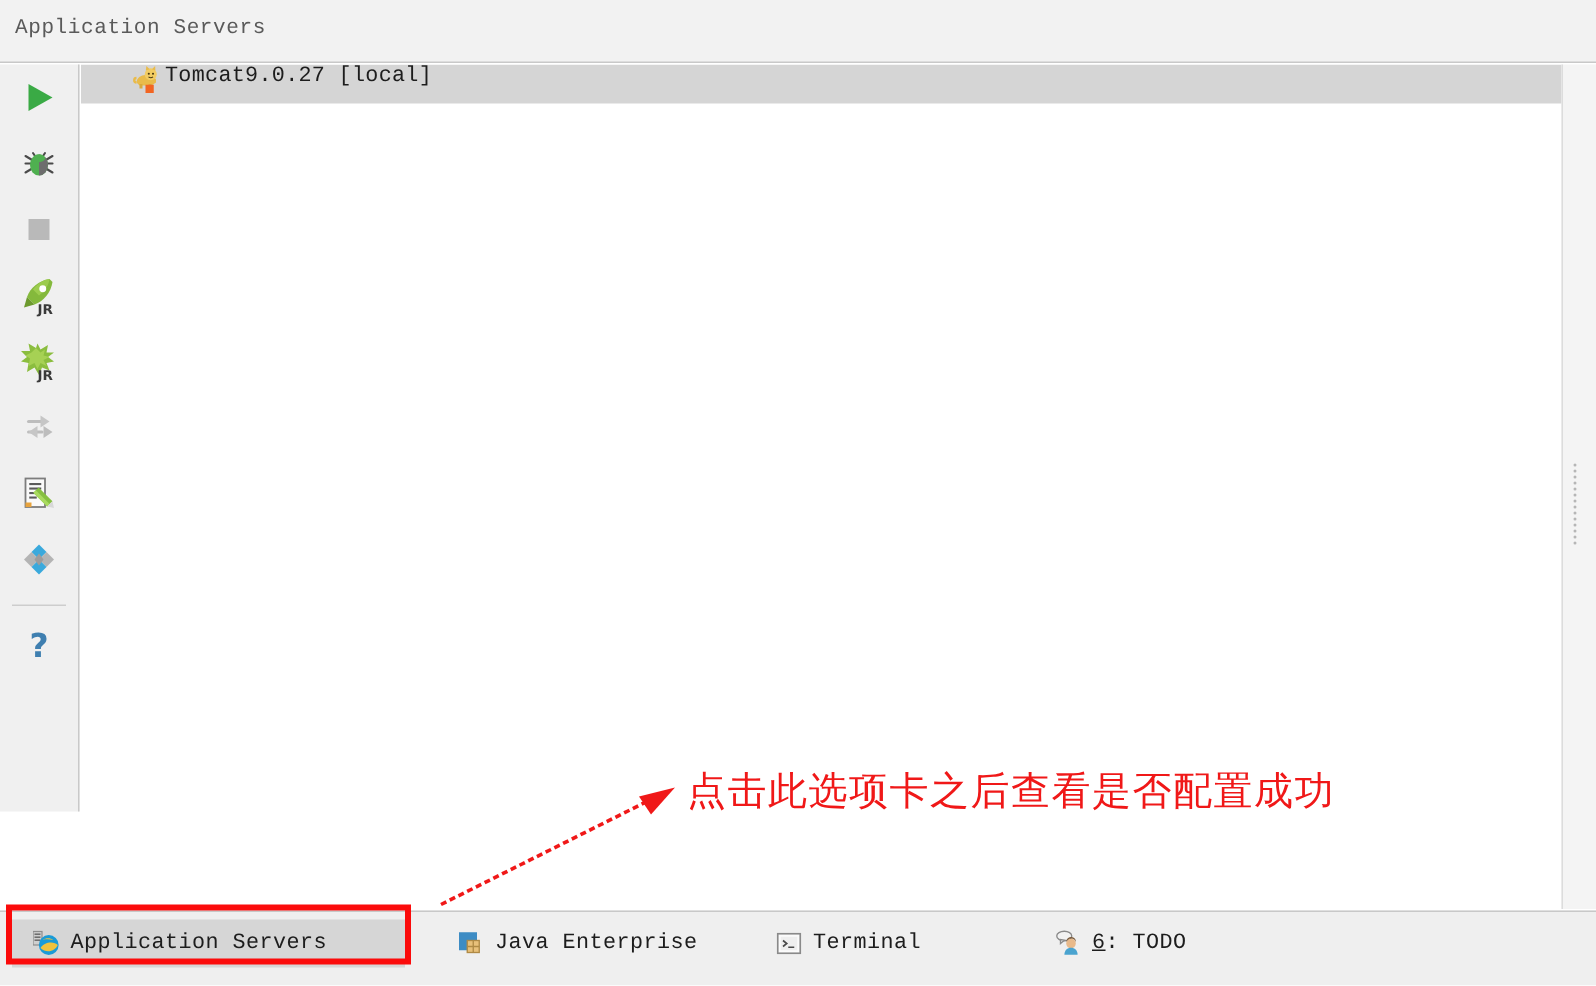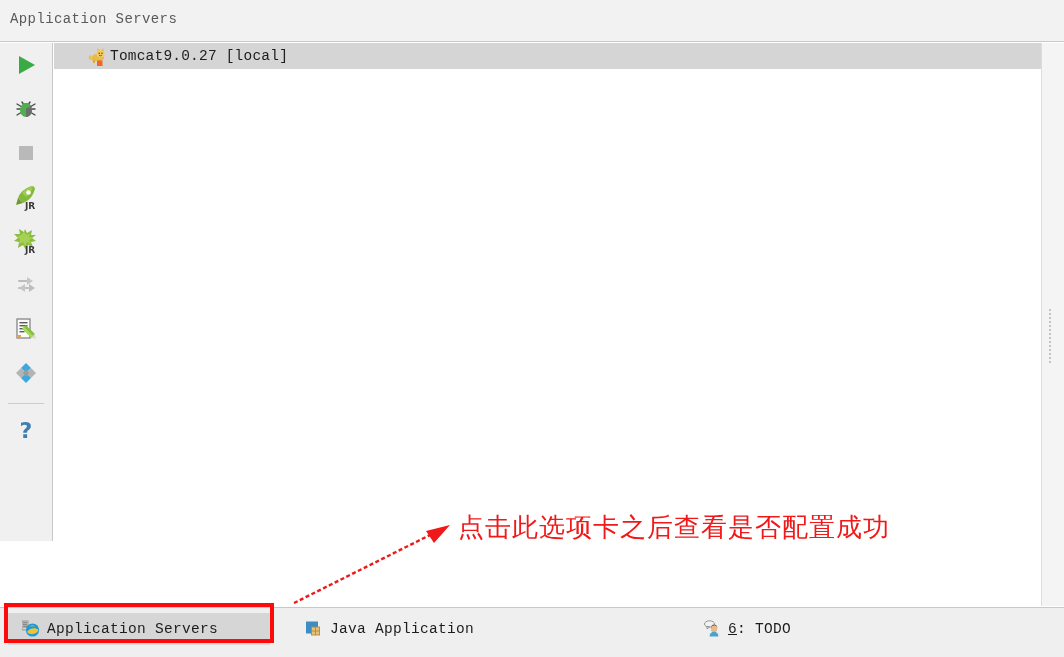--- a/index.html
+++ b/index.html
@@ -102,21 +102,21 @@
   }
 
   .server-row {
     position: absolute;
     left: 0;
     top: 0;
     width: 987px;
     height: 26px;
     background: #d5d5d5;
     display: flex;
-    align-items: center;
+    align-items: flex-start;
     box-sizing: border-box;
   }
   .server-row-icon {
     margin-left: 34px;
     width: 19px;
     height: 19px;
     flex: 0 0 auto;
   }
   .server-row-label {
     margin-left: 3px;
@@ -397,23 +397,34 @@
 
   <div class="tab" style="left:305px;">
     <span class="tab-icon">
       <svg width="18" height="18" viewBox="0 0 18 18">
         <rect x="1" y="1.5" width="12" height="12" fill="#3d8cc4"></rect>
         <rect x="6.5" y="7" width="8" height="8" fill="#e8c07a" stroke="#b08a45" stroke-width="0.9"></rect>
         <line x1="10.5" y1="7" x2="10.5" y2="15" stroke="#b08a45" stroke-width="0.9"></line>
         <line x1="6.5" y1="11" x2="14.5" y2="11" stroke="#b08a45" stroke-width="0.9"></line>
       </svg>
     </span>
-    <span class="tab-label">Java Application</span>
-  </div>
-
+    <span class="tab-label">Java Enterprise</span>
+  </div>
+
+  <div class="tab" style="left:517px;">
+    <span class="tab-icon">
+      <svg width="18" height="18" viewBox="0 0 18 18">
+        <rect x="1.5" y="2.5" width="15" height="13" fill="#fbfbfb" stroke="#8a8a8a" stroke-width="1.1"></rect>
+        <rect x="3.5" y="4.5" width="11" height="9" fill="#efefef"></rect>
+        <polyline points="5,7 7.5,9 5,11" fill="none" stroke="#4a4a4a" stroke-width="1.1"></polyline>
+        <line x1="8.5" y1="11.5" x2="12.5" y2="11.5" stroke="#4a4a4a" stroke-width="1.1"></line>
+      </svg>
+    </span>
+    <span class="tab-label">Terminal</span>
+  </div>
 
   <div class="tab" style="left:703px;">
     <span class="tab-icon">
       <svg width="18" height="18" viewBox="0 0 18 18">
         <ellipse cx="6.5" cy="4" rx="5" ry="3.2" fill="#f2f2f2" stroke="#8a8a8a" stroke-width="0.9"></ellipse>
         <polygon points="4,6.4 4,9 6.6,6.8" fill="#f2f2f2" stroke="#8a8a8a" stroke-width="0.9"></polygon>
         <circle cx="11" cy="9" r="3.2" fill="#e8b98a"></circle>
         <path d="M8 8 A3.2 3.2 0 0 1 14.2 8 L14.2 7 A3.2 3.2 0 0 0 8 7 Z" fill="#7a5a3a"></path>
         <path d="M6.6 16.5 C6.6 13.3 8.6 11.8 11 11.8 C13.4 11.8 15.4 13.3 15.4 16.5 Z" fill="#4aa3cf"></path>
       </svg>

